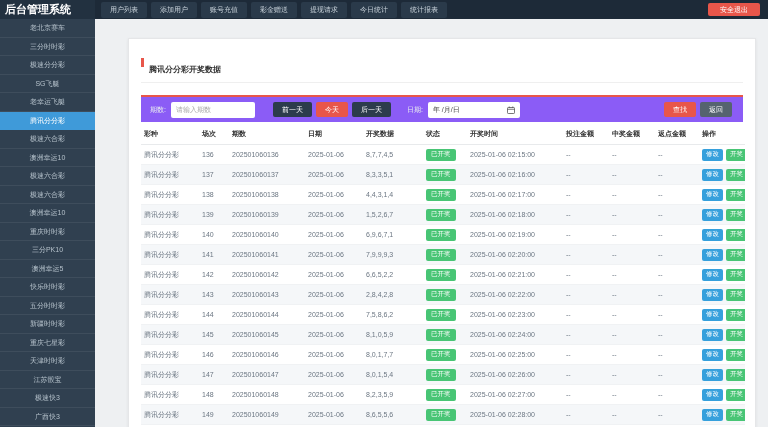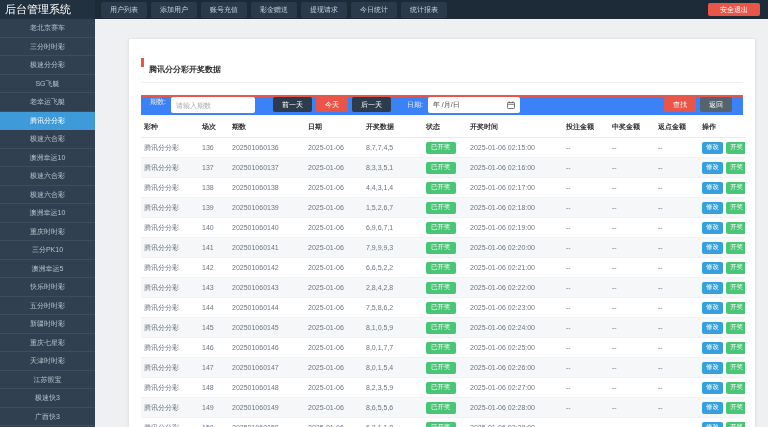--- a/index.html
+++ b/index.html
@@ -4,21 +4,21 @@
 <style>
   * { margin:0; padding:0; box-sizing:border-box; }
   html,body { width:768px; height:427px; overflow:hidden; background:#eef0f2;
               font-family:"Liberation Sans","DejaVu Sans",sans-serif; }
   body { position:relative; }
 
   
   .topbar { position:absolute; top:0; left:0; width:768px; height:19px;
             background:#1d2a38; display:flex; align-items:center; z-index:3; }
   .logo { width:95px; height:19px; background:#223140; color:#fff; font-size:11px;
-          font-weight:normal; line-height:19px; padding-left:5px; white-space:nowrap; }
+          font-weight:bold; line-height:19px; padding-left:5px; white-space:nowrap; }
   .topnav { display:flex; align-items:center; height:19px; margin-left:4px; }
   .nav-item { font-size:7px; color:#c8d2da; background:#2a3a4a; padding:3px 9px;
               margin:0 2px; border-radius:2px; cursor:pointer; white-space:nowrap; }
   .logout { position:absolute; right:8px; top:3px; height:13px; padding:0 12px;
             background:#e8564a; color:#fff; font-size:7px; border:none; border-radius:2px;
             cursor:pointer; }
 
   
   .sidebar { position:absolute; top:19px; left:0; width:95px; bottom:0;
              background:#304050; display:flex; flex-direction:column; z-index:2; }
@@ -31,22 +31,22 @@
   .main { position:absolute; top:19px; left:95px; right:0; bottom:0; background:#eef0f2; }
   .card { position:absolute; left:33px; top:19px; right:12px; background:#fff;
           border:1px solid #e5e6e8; box-shadow:0 1px 3px rgba(0,0,0,0.07);
           padding:10px 12px 8px 12px; }
   .card-head { display:flex; align-items:center; padding-bottom:7px;
                border-bottom:1px solid #efefef; }
   .redbar { width:3px; height:9px; background:#e8564a; margin-right:5px; }
   .card-title { font-size:8px; font-weight:bold; color:#333;margin-top:15px; }
 
   
-  .toolbar { margin-top:12px; background:#3b82f6; border-top:2px solid #e8564a;
-             height:20px; display:flex; align-items:flex-start; padding:0 9px; }
+  .toolbar { margin-top:12px; background:#8b5cf6; border-top:2px solid #e8564a;
+             height:27px; display:flex; align-items:center; padding:0 9px; }
   .toolbar label { font-size:7px; color:#e8ecf0; margin-right:5px; white-space:nowrap; }
   .period-input { width:84px; height:16px; border:none; border-radius:2px;
                   font-size:7px; padding:0 5px; color:#333; background:#fff; }
   .period-input::placeholder { color:#aaa; }
   .tbtn { height:15px; padding:0 9px; font-size:7px; border:none; border-radius:2px;
           color:#fff; cursor:pointer; margin:0 2px; white-space:nowrap; }
   .tbtn.dark { background:#2c3c4c; }
   .tbtn.red  { background:#e8564a; }
   .tbtn.gray { background:#55636f; }
   .grp { margin-left:16px; display:flex; align-items:center; }

